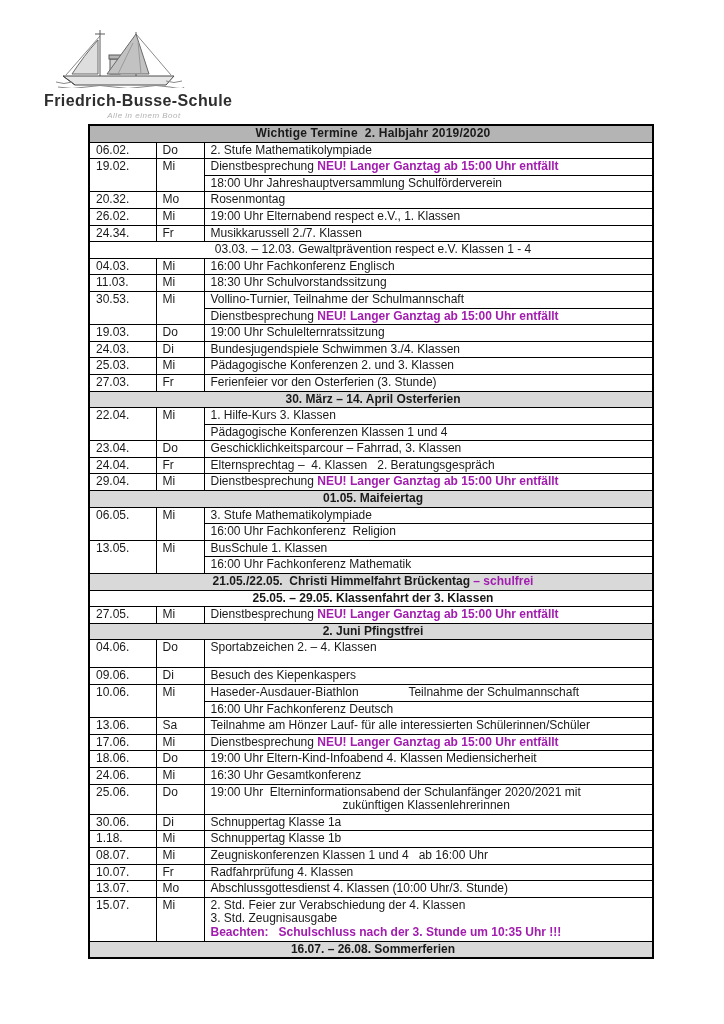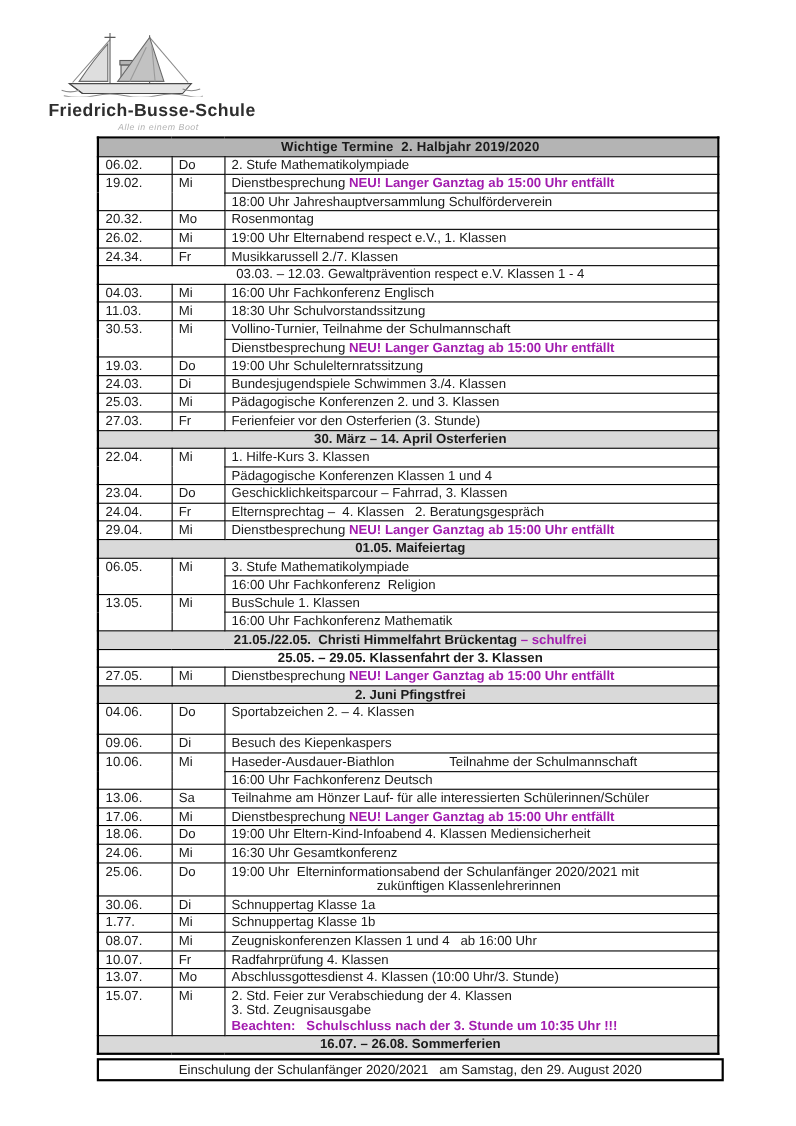--- a/index.html
+++ b/index.html
@@ -250,21 +250,21 @@
             <td class="date">25.06.</td>
             <td class="day">Do</td>
             <td class="ev"><div><span>19:00 Uhr  Elterninformationsabend der Schulanfänger 2020/2021 mit</span></div><div class="indent"><span>zukünftigen Klassenlehrerinnen</span></div></td>
           </tr>
           <tr>
             <td class="date">30.06.</td>
             <td class="day">Di</td>
             <td class="ev"><div><span>Schnuppertag Klasse 1a</span></div></td>
           </tr>
           <tr>
-            <td class="date">1.77.</td>
+            <td class="date">1.18.</td>
             <td class="day">Mi</td>
             <td class="ev"><div><span>Schnuppertag Klasse 1b</span></div></td>
           </tr>
           <tr>
             <td class="date">08.07.</td>
             <td class="day">Mi</td>
             <td class="ev"><div><span>Zeugniskonferenzen Klassen 1 und 4   ab 16:00 Uhr</span></div></td>
           </tr>
           <tr>
             <td class="date">10.07.</td>
@@ -281,15 +281,14 @@
             <td class="day">Mi</td>
             <td class="ev"><div><span>2. Std. Feier zur Verabschiedung der 4. Klassen</span></div><div><span>3. Std. Zeugnisausgabe</span></div><div><span class="red">Beachten:   Schulschluss nach der 3. Stunde um 10:35 Uhr !!!</span></div></td>
           </tr>
           <tr>
             <td colspan="3" class="span-cell gray b"><span>16.07. – 26.08. Sommerferien</span></td>
           </tr>
         </tbody>
     </table>
   </div>
 
-  <div class="footer-box" id="footer-box" style="top: 962px;">Einschulung der Schulanfänger 2020/2021   am Samstag, den 29. August 2020</div>
 
 </div>
 
 </body></html>

